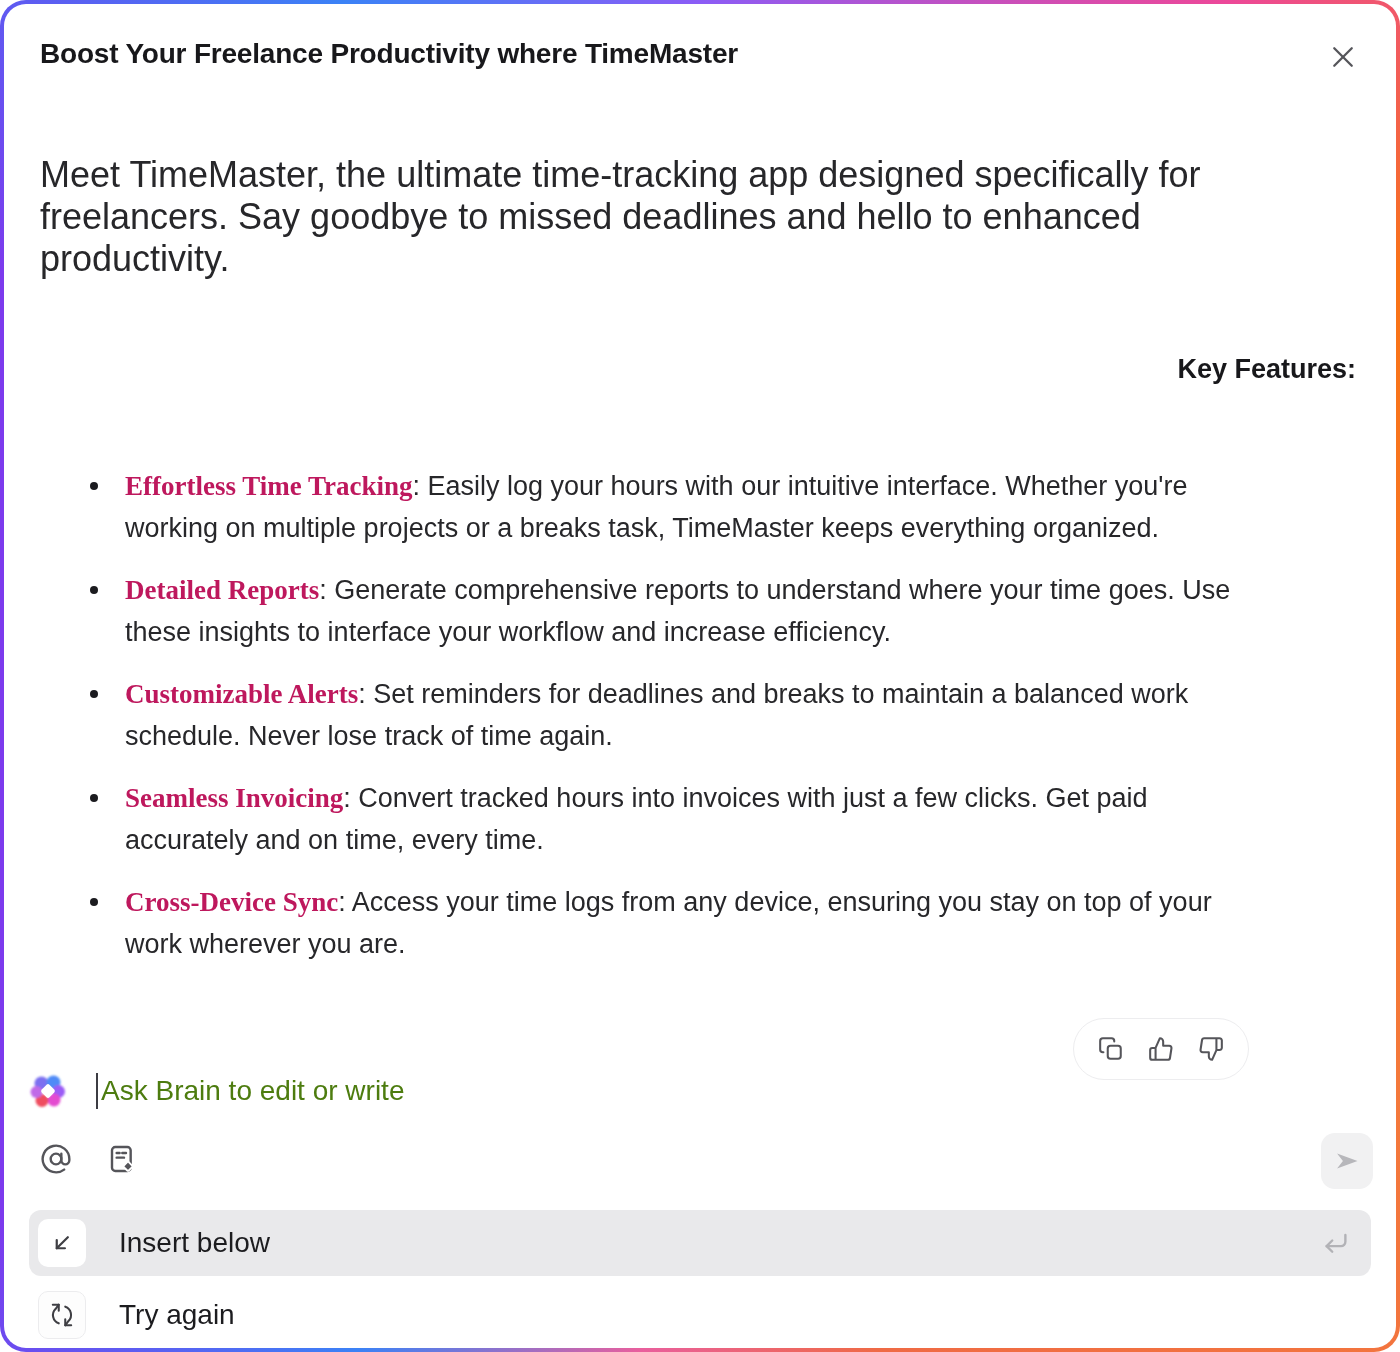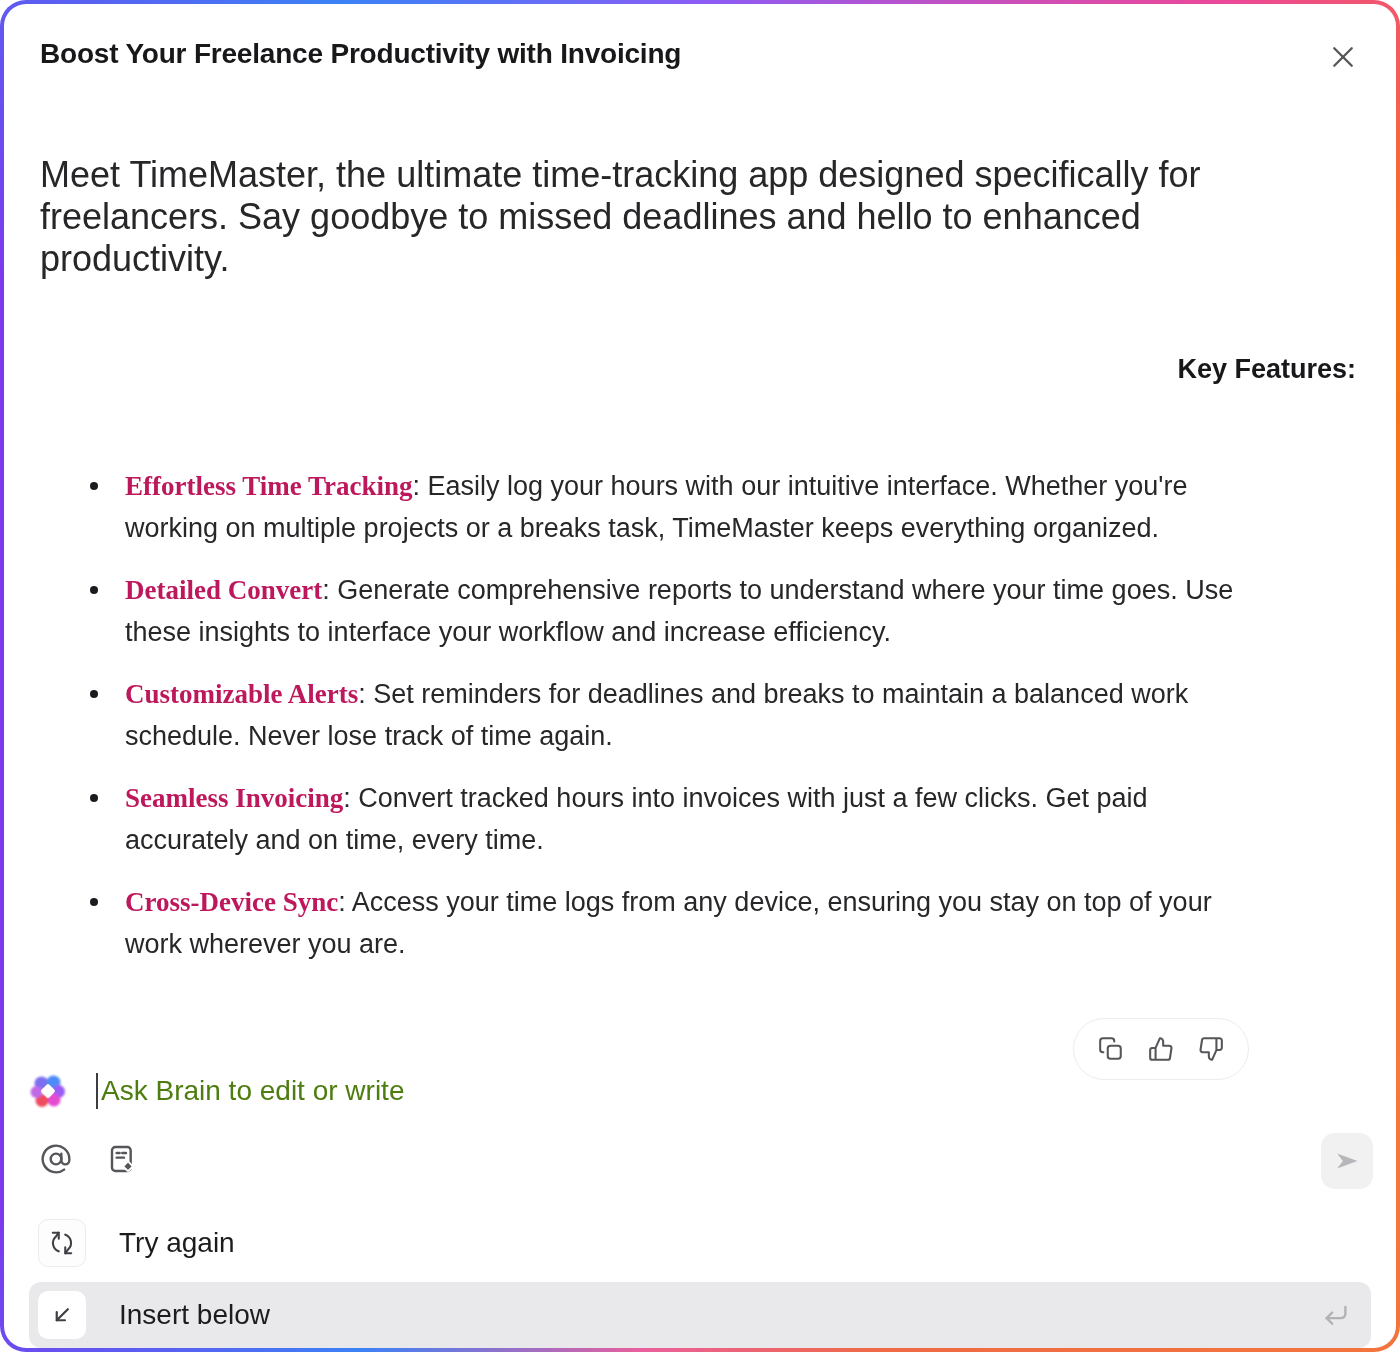--- a/index.html
+++ b/index.html
@@ -64,37 +64,37 @@
 
   svg { display:block; }
 </style>
 </head>
 <body>
 
 <div class="frame">
   <div class="dialog">
 
     <div class="header">
-      <div class="title">Boost Your Freelance Productivity with Invoicing</div>
+      <div class="title">Boost Your Freelance Productivity where TimeMaster</div>
       <div class="close-btn">
         <span>
           <svg width="30" height="30" viewBox="0 0 24 24" fill="none" stroke="#55555a" stroke-width="1.8" stroke-linecap="round">
               <line x1="5" y1="5" x2="19" y2="19"></line>
               <line x1="19" y1="5" x2="5" y2="19"></line>
             </svg>
         </span>
       </div>
     </div>
 
     <div class="body">
       <p class="intro">Meet TimeMaster, the ultimate time-tracking app designed specifically for freelancers. Say goodbye to missed deadlines and hello to enhanced productivity.</p>
       <div class="features-heading">Key Features:</div>
       <ul class="features-list">
         <li><span class="feat-title">Effortless Time Tracking</span><span>: Easily log your hours with our intuitive interface. Whether you're working on multiple projects or a breaks task, TimeMaster keeps everything organized.</span></li>
-        <li><span class="feat-title">Detailed Convert</span><span>: Generate comprehensive reports to understand where your time goes. Use these insights to interface your workflow and increase efficiency.</span></li>
+        <li><span class="feat-title">Detailed Reports</span><span>: Generate comprehensive reports to understand where your time goes. Use these insights to interface your workflow and increase efficiency.</span></li>
         <li><span class="feat-title">Customizable Alerts</span><span>: Set reminders for deadlines and breaks to maintain a balanced work schedule. Never lose track of time again.</span></li>
         <li><span class="feat-title">Seamless Invoicing</span><span>: Convert tracked hours into invoices with just a few clicks. Get paid accurately and on time, every time.</span></li>
         <li><span class="feat-title">Cross-Device Sync</span><span>: Access your time logs from any device, ensuring you stay on top of your work wherever you are.</span></li>
       </ul>
     </div>
 
     <div class="divider-row">
       <div class="pill">
         <div class="icon-btn">
           <span>
@@ -171,50 +171,50 @@
           <svg width="28" height="28" viewBox="0 0 24 24">
               <path d="M3.5 5.5 L21 12 L3.5 18.5 L8.5 12 Z" fill="#b7b7bb"></path>
             </svg>
         </span>
       </div>
     </div>
 
     <div class="section-divider"></div>
 
     <div class="menu">
+      <div class="menu-row highlight">
+        <div class="menu-icon-box">
+          <span>
+            <svg width="28" height="28" viewBox="0 0 24 24" fill="none" stroke="#3f3f44" stroke-width="1.9" stroke-linecap="round" stroke-linejoin="round">
+                <line x1="17" y1="7" x2="7.5" y2="16.5"></line>
+                <polyline points="7.5 9.5 7.5 16.5 14.5 16.5"></polyline>
+              </svg>
+          </span>
+        </div>
+        <div class="menu-label">Insert below</div>
+        <div class="menu-shortcut">
+          <span>
+            <svg width="30" height="30" viewBox="0 0 24 24" fill="none" stroke="#b2b2b6" stroke-width="1.9" stroke-linecap="round" stroke-linejoin="round">
+                <polyline points="9 10 4.5 14.5 9 19"></polyline>
+                <path d="M19.5 5.5v5.5a3.5 3.5 0 0 1-3.5 3.5H4.5"></path>
+              </svg>
+          </span>
+        </div>
+      </div>
       <div class="menu-row plain">
         <div class="menu-icon-box">
           <span>
             <svg width="26" height="26" viewBox="0 0 24 24" fill="none" stroke="#3f3f44" stroke-width="1.9" stroke-linecap="round" stroke-linejoin="round">
                 <g transform="rotate(90 12 12)">
                   <polyline points="21.5 3.5 21.5 9 16 9"></polyline>
                   <polyline points="2.5 20.5 2.5 15 8 15"></polyline>
                   <path d="M4.3 9a8 8 0 0 1 13.2-3L21.5 9"></path>
                   <path d="M19.7 15a8 8 0 0 1-13.2 3L2.5 15"></path>
                 </g>
               </svg>
           </span>
         </div>
         <div class="menu-label">Try again</div>
       </div>
-      <div class="menu-row highlight">
-        <div class="menu-icon-box">
-          <span>
-            <svg width="28" height="28" viewBox="0 0 24 24" fill="none" stroke="#3f3f44" stroke-width="1.9" stroke-linecap="round" stroke-linejoin="round">
-                <line x1="17" y1="7" x2="7.5" y2="16.5"></line>
-                <polyline points="7.5 9.5 7.5 16.5 14.5 16.5"></polyline>
-              </svg>
-          </span>
-        </div>
-        <div class="menu-label">Insert below</div>
-        <div class="menu-shortcut">
-          <span>
-            <svg width="30" height="30" viewBox="0 0 24 24" fill="none" stroke="#b2b2b6" stroke-width="1.9" stroke-linecap="round" stroke-linejoin="round">
-                <polyline points="9 10 4.5 14.5 9 19"></polyline>
-                <path d="M19.5 5.5v5.5a3.5 3.5 0 0 1-3.5 3.5H4.5"></path>
-              </svg>
-          </span>
-        </div>
-      </div>
     </div>
 
   </div>
 </div>
 
 </body></html>

